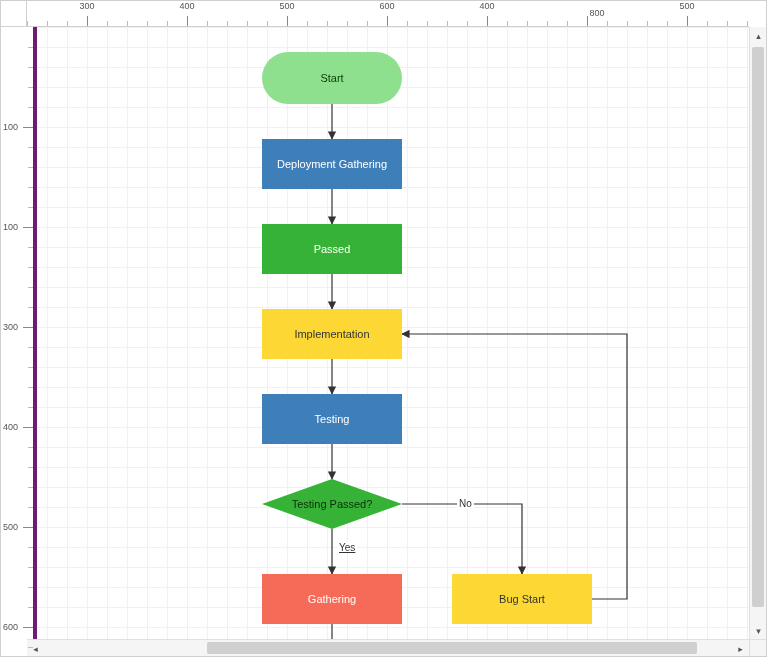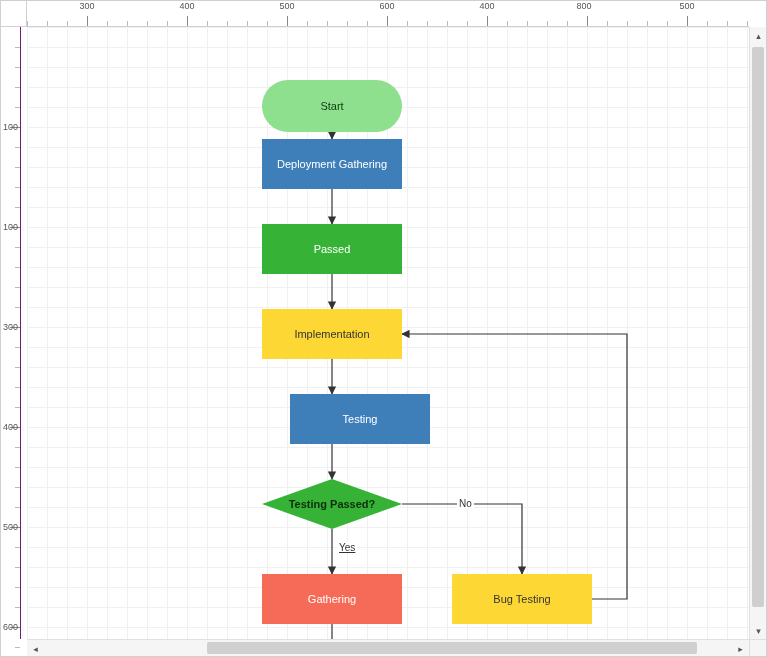--- a/index.html
+++ b/index.html
@@ -21,23 +21,23 @@
     position: absolute;
     top: 0; left: 26px; right: 17px;
     height: 26px;
     background: #fff;
     border-bottom: 1px solid #d0d0d0;
     z-index: 5;
   }
   .ruler-v {
     position: absolute;
     top: 26px; left: 0; bottom: 17px;
-    width: 20px;
-    background: #fff;
-    border-right: 1px solid #701a75;
+    width: 36px;
+    background: #fff;
+    border-right: 4px solid #701a75;
     z-index: 5;
   }
   .ruler-corner {
     position: absolute;
     top: 0; left: 0;
     width: 26px; height: 26px;
     background: #fff;
     border-right: 1px solid #d0d0d0;
     border-bottom: 1px solid #d0d0d0;
     z-index: 6;
@@ -105,21 +105,20 @@
     position: absolute;
     display: flex;
     align-items: center;
     justify-content: center;
     font-size: 11px;
     text-align: center;
     padding: 2px;
   }
   .terminator {
     border-radius: 999px;
-    margin-top: 28px;
   }
   svg.connectors {
     position: absolute;
     top: 0; left: 0; width: 100%; height: 100%;
     overflow: visible;
     pointer-events: none;
   }
   .edge-label {
     position: absolute;
     font-size: 10px;
@@ -231,21 +230,21 @@
       <div class="htick-label" style="left: 460px;">400</div>
       <div class="htick-minor" style="left: 480px;"></div>
       <div class="htick-minor" style="left: 500px;"></div>
       <div class="htick-minor" style="left: 520px;"></div>
       <div class="htick-minor" style="left: 540px;"></div>
       <div class="htick-minor" style="left: 440px;"></div>
       <div class="htick-minor" style="left: 420px;"></div>
       <div class="htick-minor" style="left: 400px;"></div>
       <div class="htick-minor" style="left: 380px;"></div>
       <div class="htick-major" style="left: 560px;"></div>
-      <div class="htick-label" style="left: 557px;">800</div>
+      <div class="htick-label" style="left: 570px; margin-top: 7px;">800</div>
       <div class="htick-minor" style="left: 580px;"></div>
       <div class="htick-minor" style="left: 600px;"></div>
       <div class="htick-minor" style="left: 620px;"></div>
       <div class="htick-minor" style="left: 640px;"></div>
       <div class="htick-minor" style="left: 540px;"></div>
       <div class="htick-minor" style="left: 520px;"></div>
       <div class="htick-minor" style="left: 500px;"></div>
       <div class="htick-minor" style="left: 480px;"></div>
       <div class="htick-major" style="left: 660px;"></div>
       <div class="htick-label" style="left: 660px;">500</div>
@@ -341,34 +340,34 @@
         </div>
         <div class="node" style="left: 235px; top: 112px; width: 140px; height: 50px; background: rgb(63, 127, 185); color: rgb(255, 255, 255);">
           <span>Deployment Gathering</span>
         </div>
         <div class="node" style="left: 235px; top: 197px; width: 140px; height: 50px; background: rgb(54, 179, 54); color: rgb(255, 255, 255);">
           <span>Passed</span>
         </div>
         <div class="node" style="left: 235px; top: 282px; width: 140px; height: 50px; background: rgb(253, 216, 53); color: rgb(51, 51, 51);">
           <span>Implementation</span>
         </div>
-        <div class="node" style="left: 235px; top: 367px; width: 140px; height: 50px; background: rgb(63, 127, 185); color: rgb(255, 255, 255); margin-left: 28px;">
+        <div class="node" style="left: 235px; top: 367px; width: 140px; height: 50px; background: rgb(63, 127, 185); color: rgb(255, 255, 255);">
           <span>Testing</span>
         </div>
         <div class="node" style="left: 235px; top: 452px; width: 140px; height: 50px; position: absolute;">
           <svg width="140" height="50" style="position: absolute; left: 0px; top: 0px;">
             <polygon points="70,0 140,25 70,50 0,25" fill="#36b336"></polygon>
           </svg>
-          <span style="position: relative; color: rgb(13, 45, 13); font-weight: bold;">Testing Passed?</span>
+          <span style="position: relative; color: rgb(13, 45, 13);">Testing Passed?</span>
         </div>
         <div class="node" style="left: 235px; top: 547px; width: 140px; height: 50px; background: rgb(246, 107, 87); color: rgb(255, 255, 255);">
           <span>Gathering</span>
         </div>
         <div class="node" style="left: 425px; top: 547px; width: 140px; height: 50px; background: rgb(253, 216, 53); color: rgb(51, 51, 51);">
-          <span>Bug Testing</span>
+          <span>Bug Start</span>
         </div>
       </div>
     <div id="labels-layer">
         <div class="edge-label" style="left: 310px; top: 515px; text-decoration: underline;">Yes</div>
         <div class="edge-label" style="left: 430px; top: 471px;">No</div>
       </div>
   </div>
 
   <div class="vscrollbar">
     <div class="up">▴</div>

